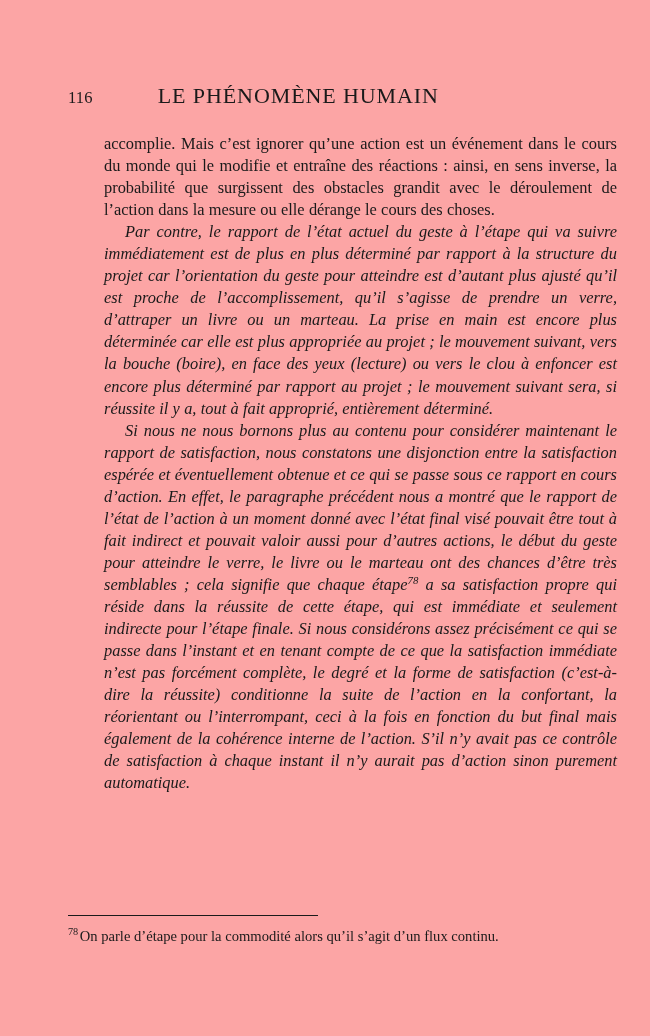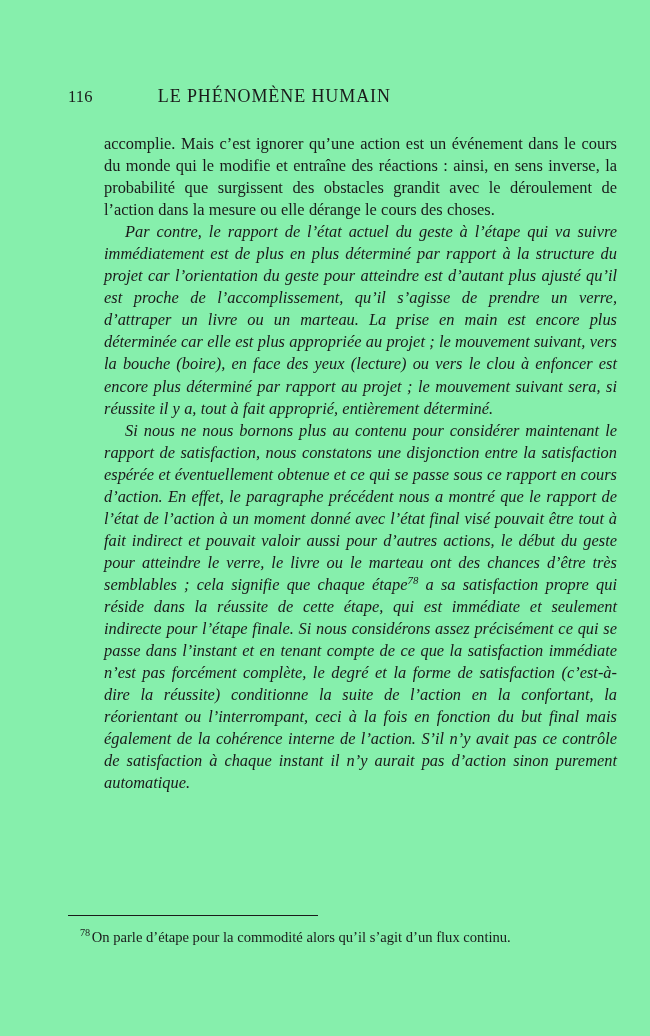--- a/index.html
+++ b/index.html
@@ -17,41 +17,41 @@
     color: #1a1a1a;
     -webkit-font-smoothing: antialiased;
   }
 
   .page {
     position: absolute;
     left: 0;
     top: 0;
     width: 650px;
     height: 1036px;
-    background: #86efac;
+    background: #fca5a5;
   }
 
   
   .running-head {
     position: absolute;
     left: 68px;
     top: 86px;
     width: 512px;
     height: 24px;
     display: flex;
     align-items: baseline;
   }
   .folio {
     font-size: 16.5px;
     letter-spacing: 0.2px;
     line-height: 20px;
     white-space: pre;
   }
   .head-title {
-    font-size: 18px;
+    font-size: 22px;
     line-height: 20px;
     letter-spacing: 0.9px;
     margin-left: 65px;
     white-space: pre;
   }
 
   
   .textblock {
     position: absolute;
     left: 68px;
@@ -91,21 +91,21 @@
     top: 915px;
     width: 513px;
   }
   .footnote-rule {
     width: 250px;
     height: 0;
     border-top: 1.1px solid #1a1a1a;
     margin: 0 0 11px 0;
   }
   p.footnote {
-    margin: 12px;
+    margin: 0;
     font-size: 14.6px;
     line-height: 19px;
     text-align: left;
     hyphens: none;
   }
   p.footnote sup {
     font-size: 0.7em;
     vertical-align: super;
     line-height: 0;
     margin-right: 1.5px;

